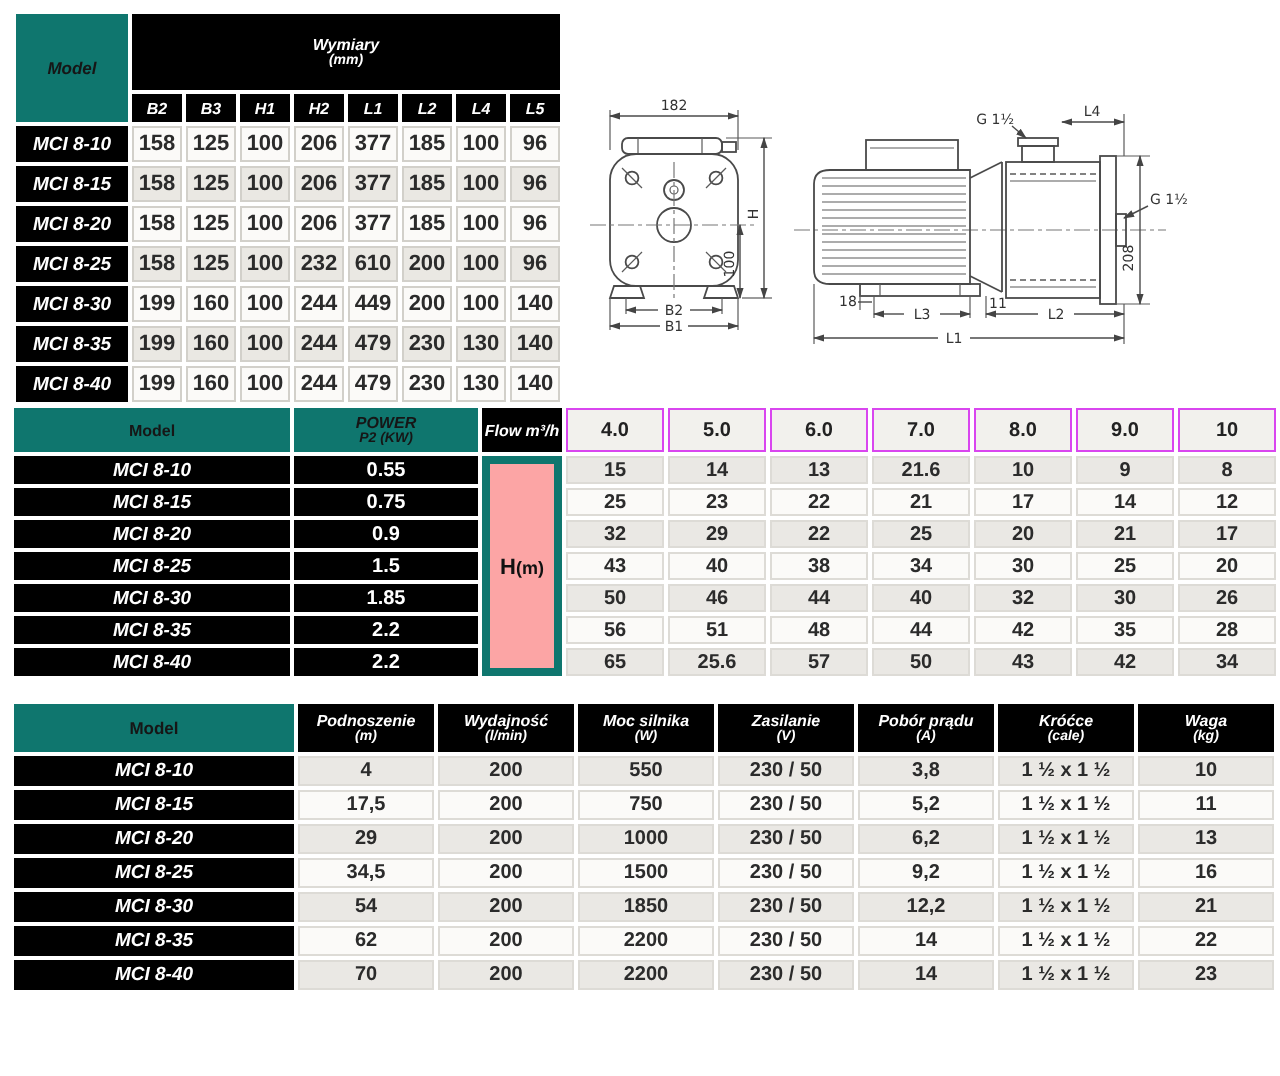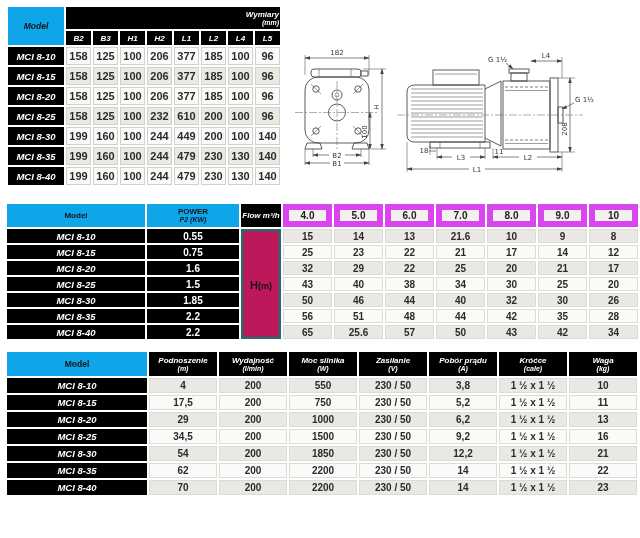--- a/index.html
+++ b/index.html
@@ -3,46 +3,46 @@
 <meta charset="utf-8">
 <style>
   * { margin:0; padding:0; box-sizing:border-box; }
   html,body { width:640px; height:538px; background:#fff; font-family:"Liberation Sans", sans-serif; }
   .page { position:relative; width:640px; height:538px; background:#fff; overflow:hidden; }
 
   table { border-collapse:separate; border-spacing:2px; table-layout:fixed; position:absolute; background:#fff; }
   td, th { overflow:hidden; white-space:nowrap; text-align:center; vertical-align:middle; padding:0 1px; }
 
   .blk { background:#000; color:#fff; font-weight:bold; font-style:italic; }
-  .gry { background:#0ea5e9; color:#161616; font-weight:bold;margin-left:20px; }
+  .gry { background:#0f766e; color:#161616; font-weight:bold;margin-left:20px; }
   .data { font-weight:bold; color:#2b2b2b; border:1px solid #d2d0ca; background:#fbfaf8; }
   .unit { font-size:7px; font-weight:bold; display:block; line-height:8px; }
   .hlabel { font-size:8px; line-height:9px; display:block; }
 
   
   #t1 { left:6px; top:5px; width:276px; }
   #t1 .model-h { width:56px; font-style:italic; font-size:8.5px; }
   #t1 th.letter { height:14px; font-size:8px; }
-  #t1 .grp { height:22px; font-size:8px; line-height:9px;text-align:right; }
+  #t1 .grp { height:38px; font-size:8px; line-height:9px; }
   #t1 td.mod { height:18px; font-size:9.5px; }
   #t1 td.data { font-size:11px; }
   #t1 tr.alt td.data { background:#eae8e3; }
 
   
   #t2 { left:5px; top:202px; width:631px; }
   #t2 col.c-model { width:138px; } #t2 col.c-power { width:92px; } #t2 col.c-h { width:40px; } #t2 col.c-f { width:49px; }
   #t2 th { height:22px; font-size:8px; }
   #t2 th.flow { font-size:8px;margin-left:17px; }
-  #t2 th.fval { background:#f2f1ed; color:#222; font-weight:bold; font-size:10px; border:6px solid #d946ef; }
+  #t2 th.fval { background:#f2f1ed; color:#222; font-weight:bold; font-size:10px; border:1px solid #d946ef; }
   #t2 td { height:14px; }
   #t2 td.mod { font-size:9.5px; }
   #t2 td.pwr { font-size:10px; font-style:normal; }
   #t2 td.data { font-size:10px; border:1px solid #dddbd6; }
   #t2 tr.alt td.data { background:#eae8e4; }
-  #t2 td.hcell { background:#be185d; font-weight:bold; color:#111; border:2px solid #0f766e; }
+  #t2 td.hcell { background:#fca5a5; font-weight:bold; color:#111; border:4px solid #0f766e; }
   #t2 td.hcell .hl { font-size:11px; line-height:12px; }
   #t2 td.hcell .hu { font-size:9px; line-height:10px; }
 
   
   #t3 { left:5px; top:350px; width:631px; }
   #t3 col.c-model { width:140px; } #t3 col.c-v { width:68px; }
   #t3 th { height:24px; font-size:8px; }
   #t3 th.model-h { font-style:normal; font-size:8.5px; }
   #t3 td { height:15px; }
   #t3 td.mod { font-size:9.5px; }
@@ -300,21 +300,21 @@
         <col class="c-f">
         <col class="c-f">
         <col class="c-f">
         <col class="c-f">
         <col class="c-f">
     </colgroup>
     <thead>
       <tr>
         <th class="gry">Model</th>
         <th class="gry">
-          <span class="hlabel" style="">POWER</span>
+          <span class="hlabel" style="font-style:italic">POWER</span>
           <span class="unit" style="font-style:italic">P2 (KW)</span>
         </th>
         <th class="blk flow">Flow m³/h</th>
         <th class="fval">4.0</th>
         <th class="fval">5.0</th>
         <th class="fval">6.0</th>
         <th class="fval">7.0</th>
         <th class="fval">8.0</th>
         <th class="fval">9.0</th>
         <th class="fval">10</th>
@@ -339,21 +339,21 @@
           <td class="data">25</td>
           <td class="data">23</td>
           <td class="data">22</td>
           <td class="data">21</td>
           <td class="data">17</td>
           <td class="data">14</td>
           <td class="data">12</td>
         </tr>
       <tr class="alt">
           <td class="blk mod">MCI 8-20</td>
-          <td class="blk pwr">1.6</td>
+          <td class="blk pwr">0.9</td>
           <td class="data">32</td>
           <td class="data">29</td>
           <td class="data">22</td>
           <td class="data">25</td>
           <td class="data">20</td>
           <td class="data">21</td>
           <td class="data">17</td>
         </tr>
       <tr>
           <td class="blk mod">MCI 8-25</td>

